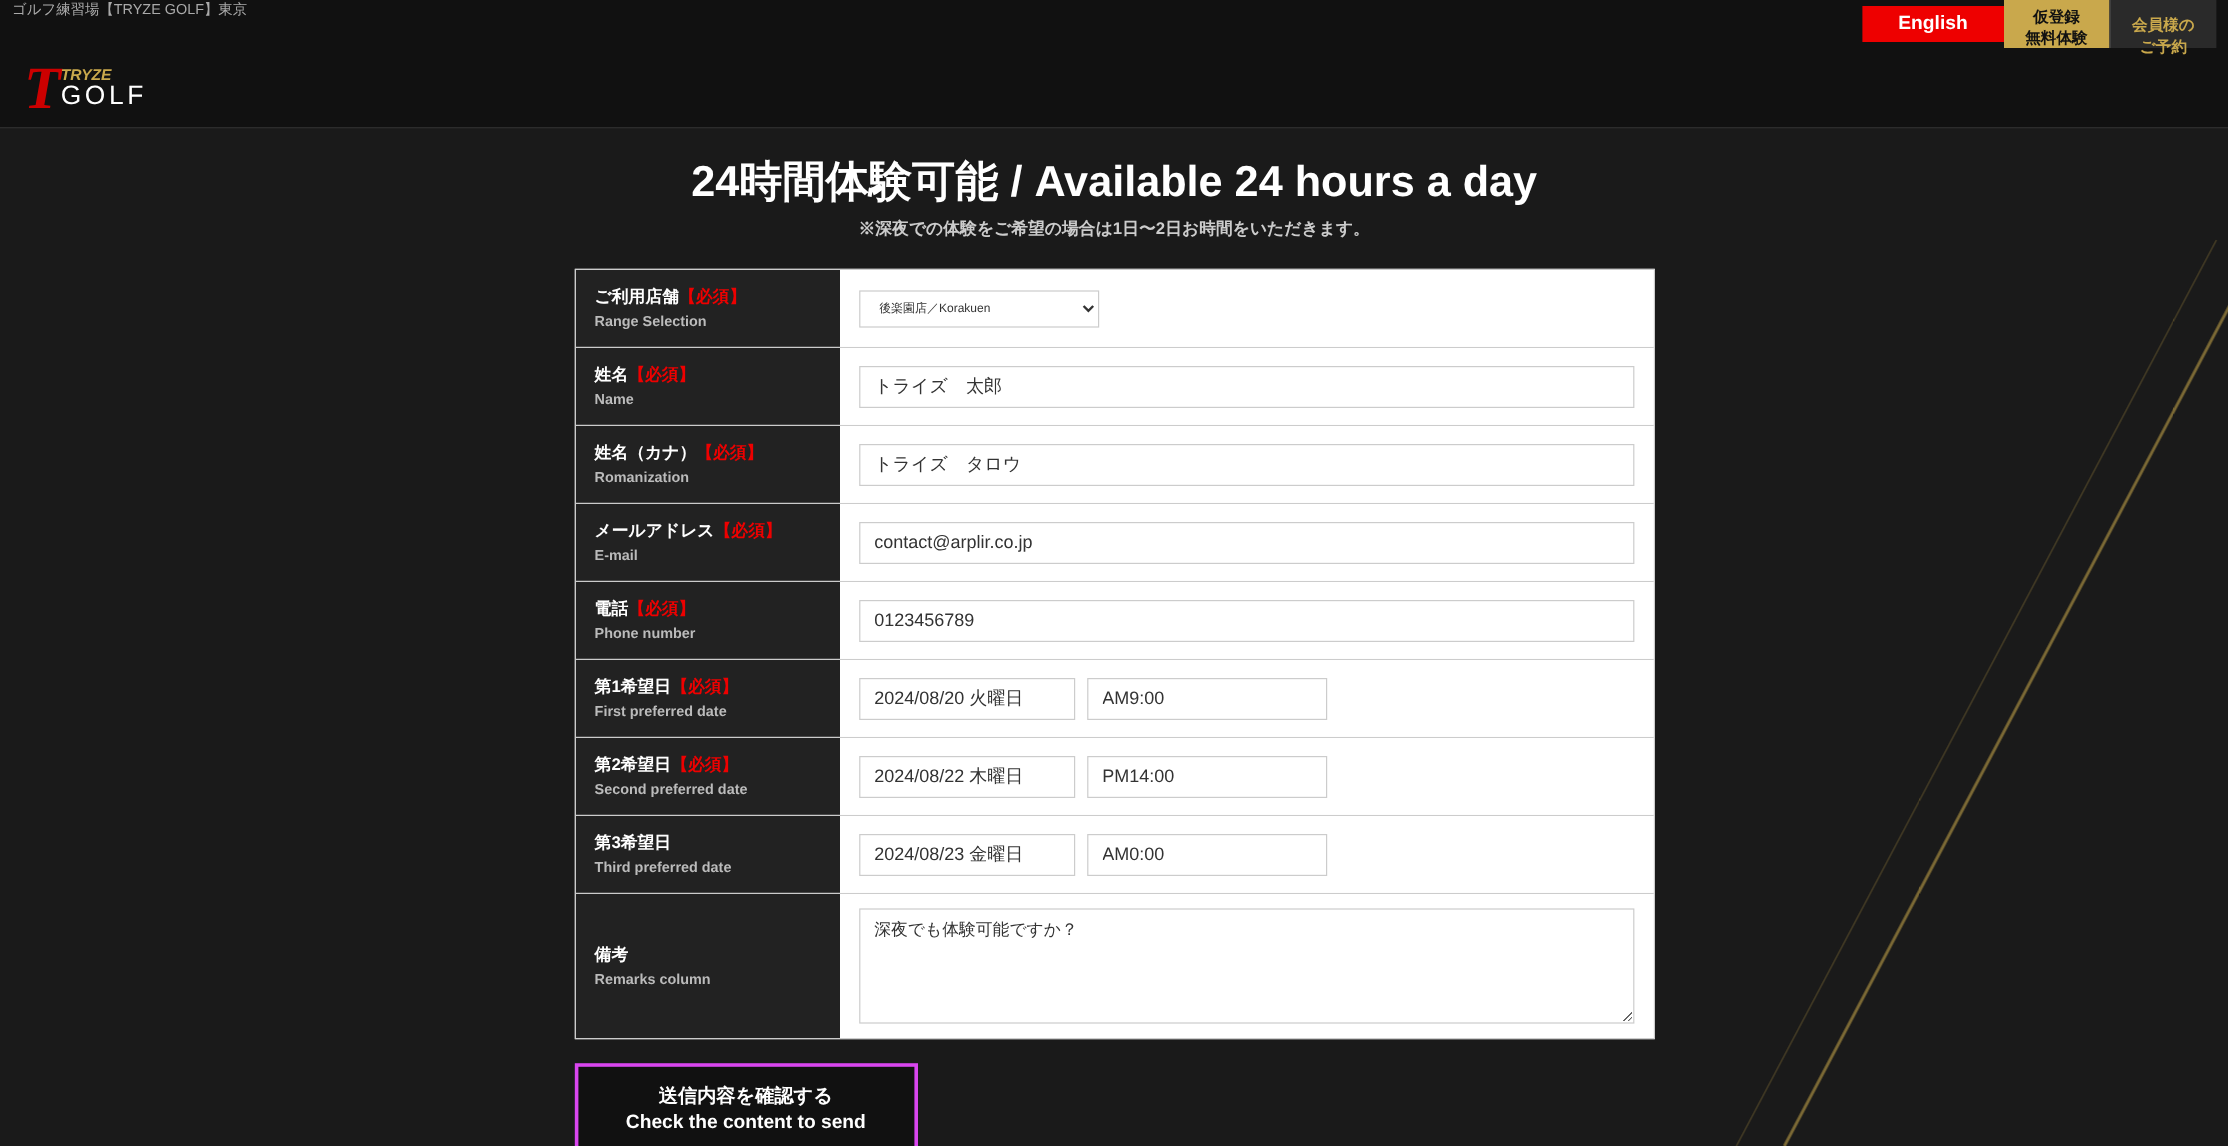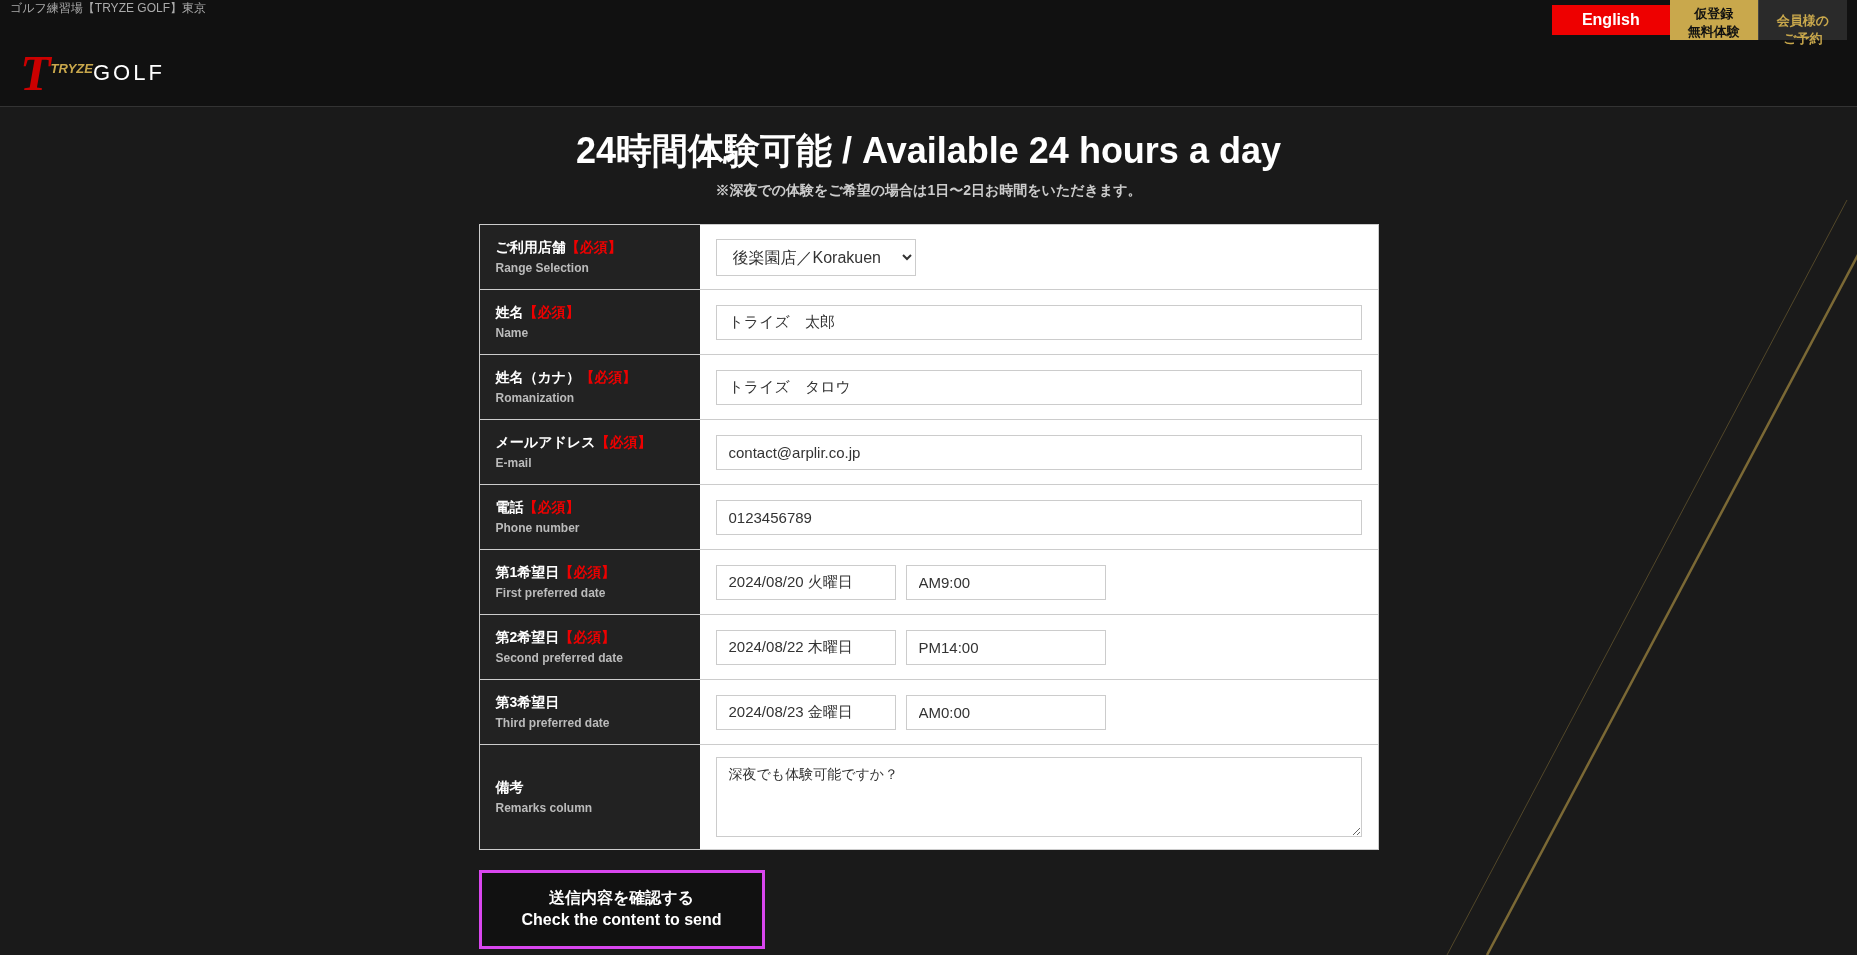--- a/index.html
+++ b/index.html
@@ -74,21 +74,21 @@
       padding: 8px 20px;
       border-bottom: 1px solid #333;
     }
     .logo-area {
       display: flex;
       align-items: center;
       margin-right: 40px;
     }
     .logo-combined {
       display: flex;
-      flex-direction: row;
+      flex-direction: column;
       line-height: 1;
     }
     .nav-links {
       display: flex;
       gap: 28px;
       flex: 1;
       justify-content: center;
     }
     .nav-link {
       color: #fff;
@@ -175,36 +175,36 @@
       padding: 8px 12px;
       border: 1px solid #ccc;
       font-size: 15px;
       font-family: inherit;
       color: #333;
       outline: none;
     }
     .form-input-cell select {
       padding: 8px 12px;
       border: 1px solid #ccc;
-      font-size: 16px;
+      font-size: 10px;
       font-family: inherit;
       color: #333;
       background: #fff;
       cursor: pointer;
       min-width: 200px;
     }
     .form-input-cell textarea {
       width: 100%;
       padding: 8px 12px;
       border: 1px solid #ccc;
       font-size: 14px;
       font-family: inherit;
       color: #333;
       resize: vertical;
-      height: 80px;
+      height: 96px;
       outline: none;
     }
     .date-input {
       width: 180px !important;
       flex: none !important;
     }
     .time-input {
       width: 200px !important;
       flex: none !important;
     }

